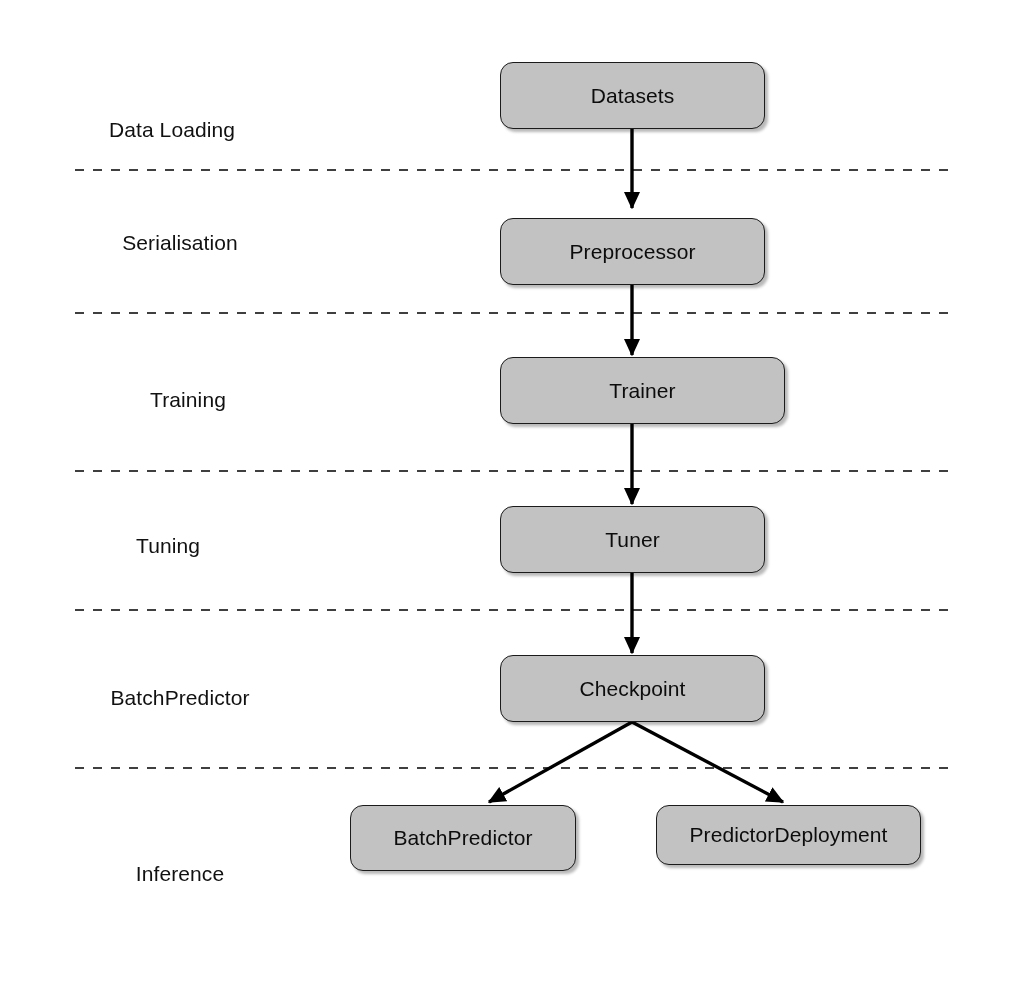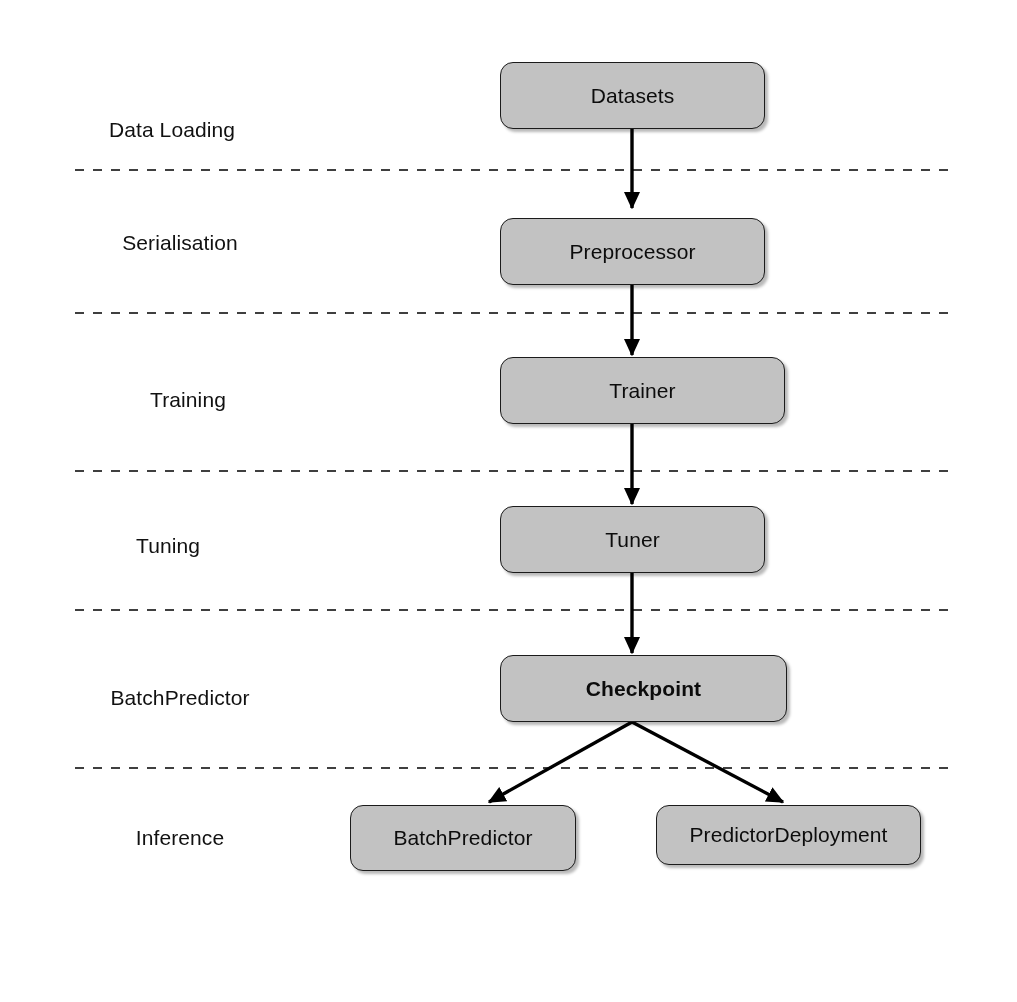--- a/index.html
+++ b/index.html
@@ -77,25 +77,25 @@
         <line x1="632" y1="722" x2="783" y2="802" stroke="#000000" stroke-width="3.4" marker-end="url(#arrowhead)"></line>
       </g>
   </svg>
 
   <div id="stage-labels">
       <div class="stage-label" style="left: 172px; top: 90px; margin-top: 40px;">Data Loading</div>
       <div class="stage-label" style="left: 180px; top: 243px;">Serialisation</div>
       <div class="stage-label" style="left: 188px; top: 400px;">Training</div>
       <div class="stage-label" style="left: 168px; top: 546px;">Tuning</div>
       <div class="stage-label" style="left: 180px; top: 698px;">BatchPredictor</div>
-      <div class="stage-label" style="left: 180px; top: 838px; text-align: right;">Inference</div>
+      <div class="stage-label" style="left: 180px; top: 874px; text-align: right;">Inference</div>
     </div>
   <div id="nodes-layer">
       <div class="node" style="left: 500px; top: 62px; width: 265px; height: 67px; background: rgb(194, 194, 194); border-color: rgb(27, 27, 27);">Datasets</div>
       <div class="node" style="left: 500px; top: 210px; width: 265px; height: 67px; background: rgb(194, 194, 194); border-color: rgb(27, 27, 27); margin-top: 8px;">Preprocessor</div>
       <div class="node" style="left: 500px; top: 357px; width: 285px; height: 67px; background: rgb(194, 194, 194); border-color: rgb(27, 27, 27);">Trainer</div>
       <div class="node" style="left: 500px; top: 506px; width: 265px; height: 67px; background: rgb(194, 194, 194); border-color: rgb(27, 27, 27);">Tuner</div>
-      <div class="node" style="left: 500px; top: 655px; width: 287px; height: 67px; background: rgb(194, 194, 194); border-color: rgb(27, 27, 27); font-weight: bold;">Checkpoint</div>
+      <div class="node" style="left: 500px; top: 655px; width: 265px; height: 67px; background: rgb(194, 194, 194); border-color: rgb(27, 27, 27);">Checkpoint</div>
       <div class="node" style="left: 350px; top: 805px; width: 226px; height: 66px; background: rgb(194, 194, 194); border-color: rgb(27, 27, 27);">BatchPredictor</div>
       <div class="node" style="left: 656px; top: 805px; width: 265px; height: 60px; background: rgb(194, 194, 194); border-color: rgb(27, 27, 27);">PredictorDeployment</div>
     </div>
 
 </div>
 
 </body></html>

